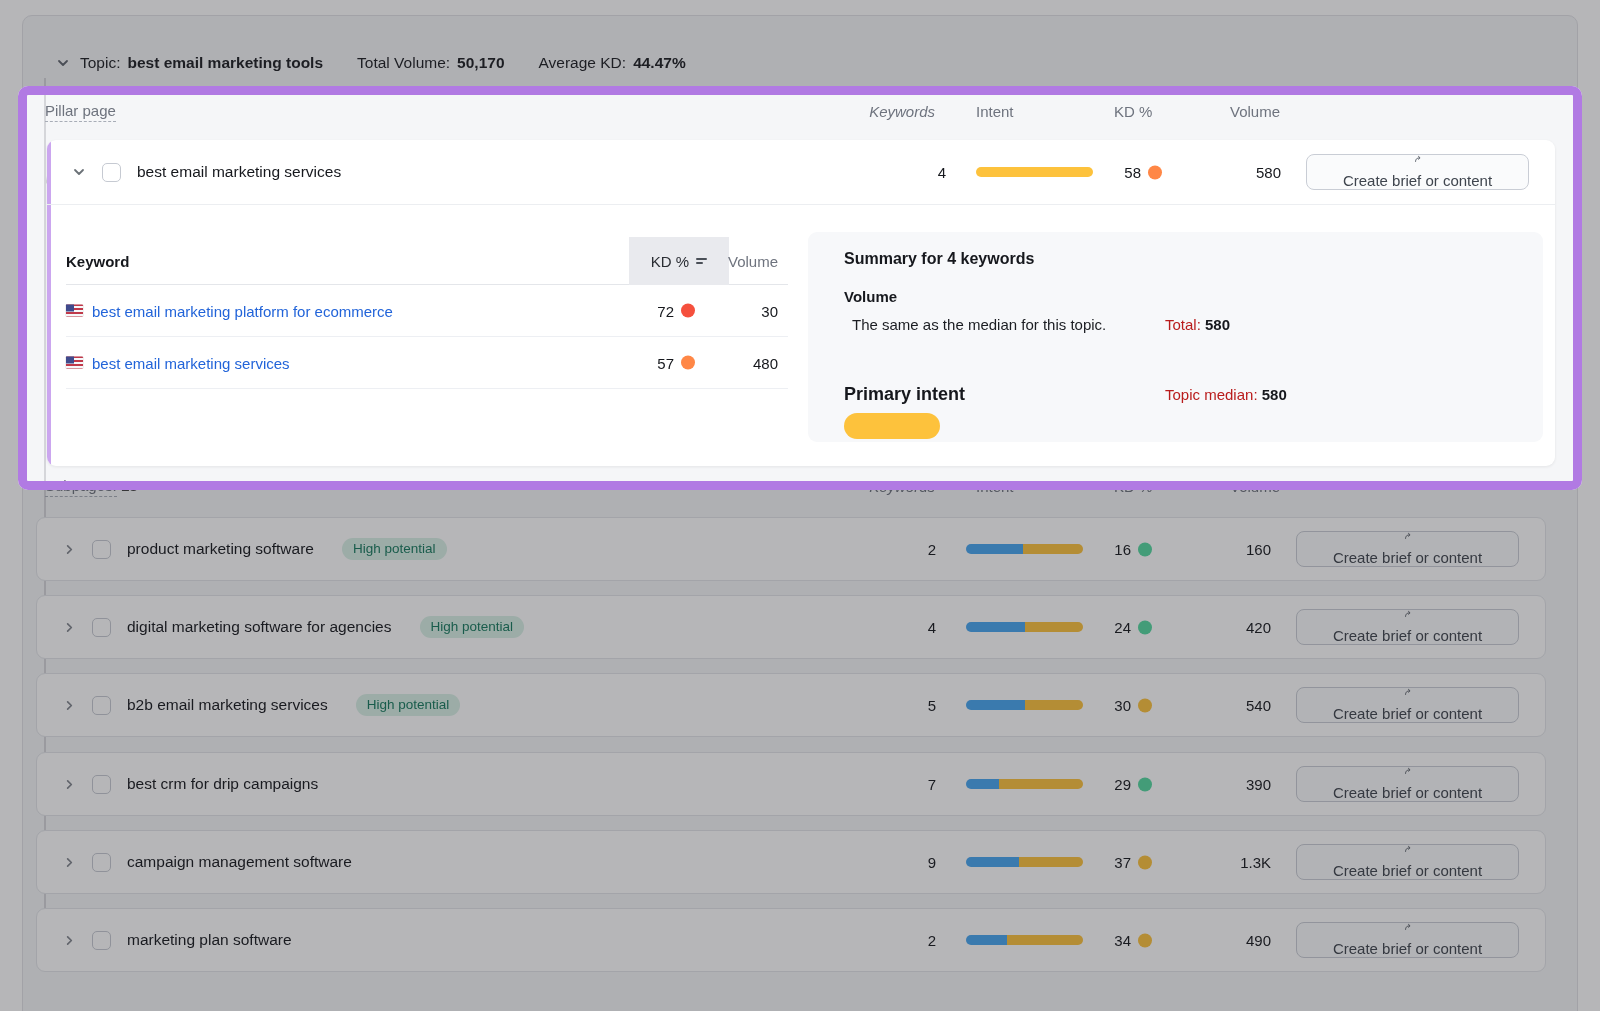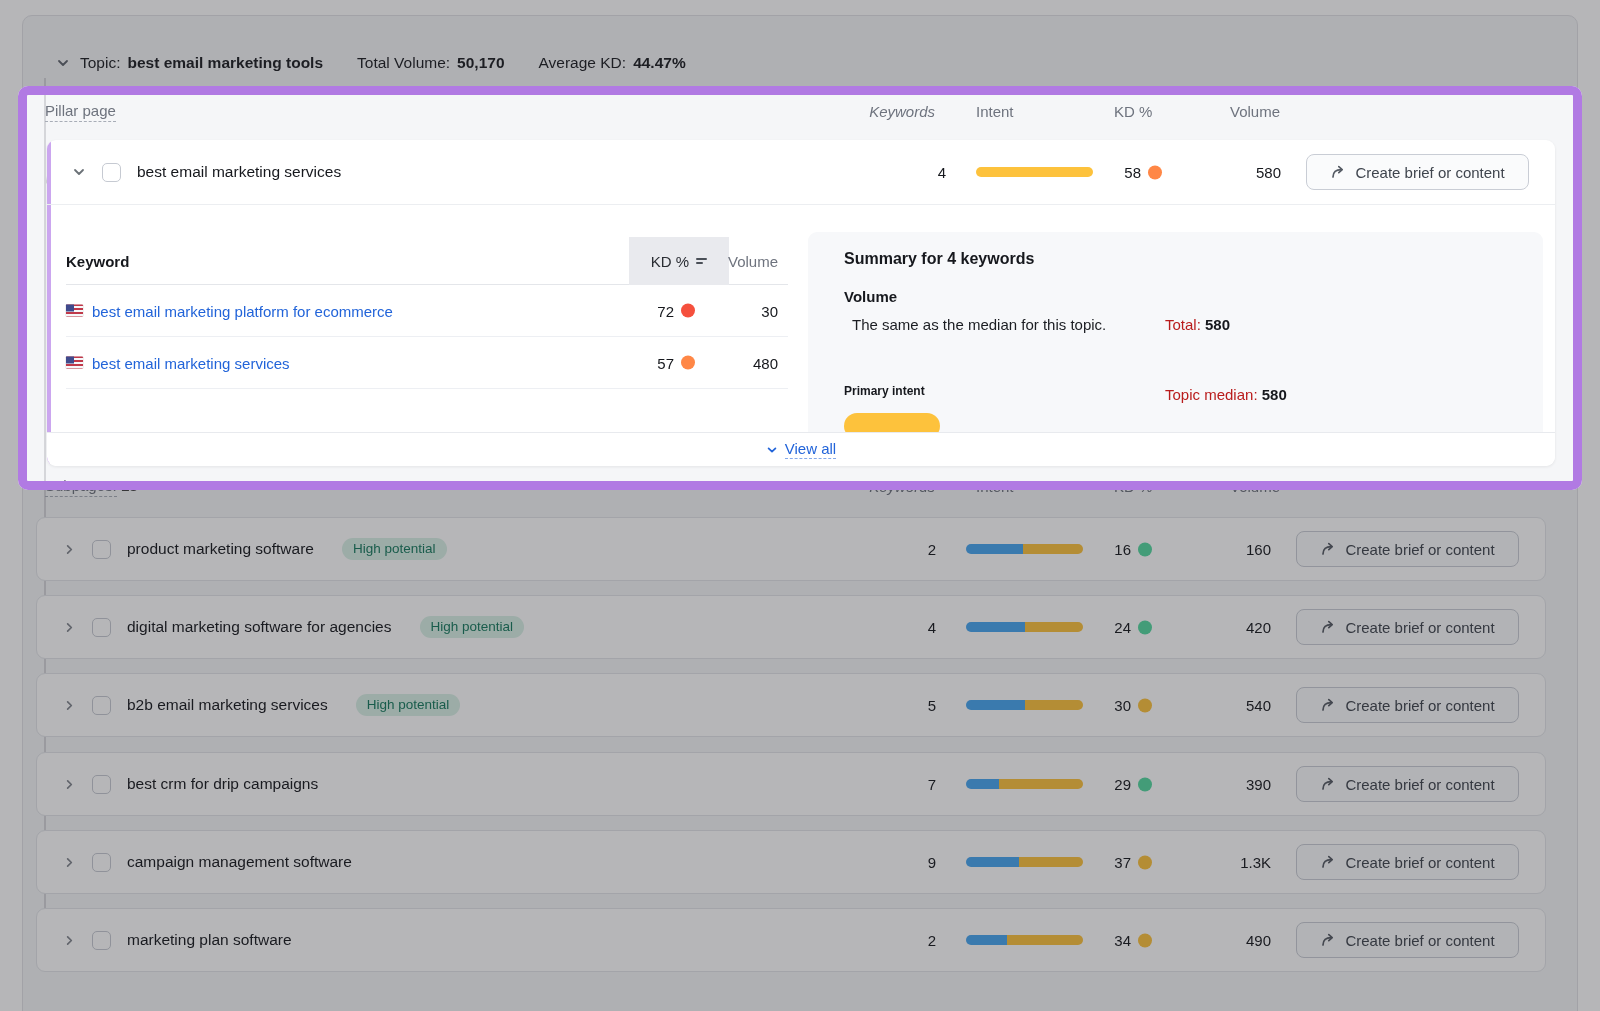--- a/index.html
+++ b/index.html
@@ -32,21 +32,21 @@
 
   
   .col-count { position:absolute; left:814px; width:85px; text-align:right; top:50%; transform:translateY(-50%); }
   .col-bar { position:absolute; left:929px; width:117px; height:10px; border-radius:5px; overflow:hidden; display:flex; top:50%; transform:translateY(-50%); }
   .col-bar i { display:block; height:100%; }
   .col-kd { position:absolute; left:1019px; width:96px; top:50%; transform:translateY(-50%); display:flex; justify-content:flex-end; align-items:center; gap:7px; }
   .kd-dot { width:14px; height:14px; border-radius:50%; flex:none; }
   .col-vol { position:absolute; left:1144px; width:90px; text-align:right; top:50%; transform:translateY(-50%); }
   .brief-btn { position:absolute; left:1259px; width:223px; height:36px; top:50%; transform:translateY(-50%);
     display:flex; align-items:center; justify-content:center; gap:9px; background:#fafbfc; border:1px solid #c9cdd5;
-    border-radius:8px; font-family:inherit; font-size:15px; color:#3f454e; cursor:pointer; }
+    border-radius:8px; font-family:inherit; font-size:15px; color:#3f454e; cursor:pointer;flex-direction:column; }
 
   .cbx { width:19px; height:19px; border:1.5px solid #c6cad2; border-radius:5px; background:#fff; flex:none; }
   .row-title { font-size:15.5px; color:#16181d; white-space:nowrap; }
   .chev { display:flex; align-items:center; justify-content:center; width:14px; flex:none; }
 
   
   .pillar-card { position:absolute; left:47px; top:140px; width:1508px; height:326px; background:#ffffff;
     border-radius:9px; box-shadow:0 1px 3px rgba(20,22,30,.08); overflow:hidden; }
   .pillar-accent { position:absolute; left:0; top:0; width:4px; height:100%; background:#cba6ef; }
   .pillar-row { position:absolute; left:0; top:0; width:100%; height:64px; display:flex; align-items:center; padding-left:25px; gap:16px; }
@@ -71,21 +71,21 @@
   .sort-ico i { display:block; height:2px; background:#4a4f57; border-radius:1px; }
 
   
   .summary { position:absolute; left:761px; top:92px; width:735px; height:210px; background:#f7f8fa; border-radius:9px; }
   .sum-title { position:absolute; left:36px; top:18px; font-weight:700; font-size:16px; }
   .sum-vol-h { position:absolute; left:36px; top:56px; font-weight:700; font-size:15px; }
   .sum-text { position:absolute; left:44px; top:84px; width:330px; font-size:15px; color:#1b1d22; }
   .sum-total { position:absolute; left:357px; top:84px; font-size:15px; }
   .sum-median { position:absolute; left:357px; top:112px; font-size:15px;margin-top:42px; }
   .sum-gray { color:#b91c1c; }
-  .sum-intent-h { position:absolute; left:36px; top:152px; font-weight:700; font-size:12px; }
+  .sum-intent-h { position:absolute; left:36px; top:152px; font-weight:700; font-size:18px; }
   .sum-pill { position:absolute; left:36px; top:181px; width:96px; height:26px; border-radius:13px; background:#fbd65c; }
 
   
   .pillar-footer { position:absolute; left:0; top:292px; width:100%; height:34px; background:#fff; border-top:1px solid #e8eaee;
     display:flex; align-items:center; justify-content:center; z-index:3; border-radius:0 0 9px 9px; }
   .view-all { display:flex; align-items:center; gap:7px; color:#2264d9; font-size:15px; cursor:pointer; }
   .view-all .va-text { border-bottom:1px dashed rgba(34,100,217,.55); padding-bottom:1px; }
 
   
   .sp-card { position:absolute; left:36px; width:1510px; height:64px; background:#fff; border:1px solid #e3e5e9;
@@ -217,28 +217,20 @@
   <div class="summary">
     <div class="sum-title">Summary for 4 keywords</div>
     <div class="sum-vol-h">Volume</div>
     <div class="sum-text">The same as the median for this topic.</div>
     <div class="sum-total"><span class="sum-gray">Total:</span> <b>580</b></div>
     <div class="sum-median"><span class="sum-gray">Topic median:</span> <b>580</b></div>
     <div class="sum-intent-h">Primary intent</div>
     <div class="sum-pill" style="background: rgb(253, 194, 60);"></div>
   </div>
 
-  <div class="pillar-footer">
-    <span class="view-all">
-      <svg width="12" height="12" viewBox="0 0 14 14">
-          <path d="M3 5l4 4 4-4" fill="none" stroke="#2264d9" stroke-width="2" stroke-linecap="round" stroke-linejoin="round"></path>
-        </svg>
-      <span class="va-text">View all</span>
-    </span>
-  </div>
 </div>
 
 <div class="sec-head-label" style="top:477px;"><span class="dashed">Subpages:</span> <b>18</b></div>
 <div class="col-label cl-kw" style="top:478px;">Keywords</div>
 <div class="col-label cl-intent" style="top:478px;">Intent</div>
 <div class="col-label cl-kd" style="top:478px;">KD %</div>
 <div class="col-label cl-vol" style="top:478px;">Volume</div>
 
 <div id="subpage-rows">
   <div class="sp-card" style="top:517px">

